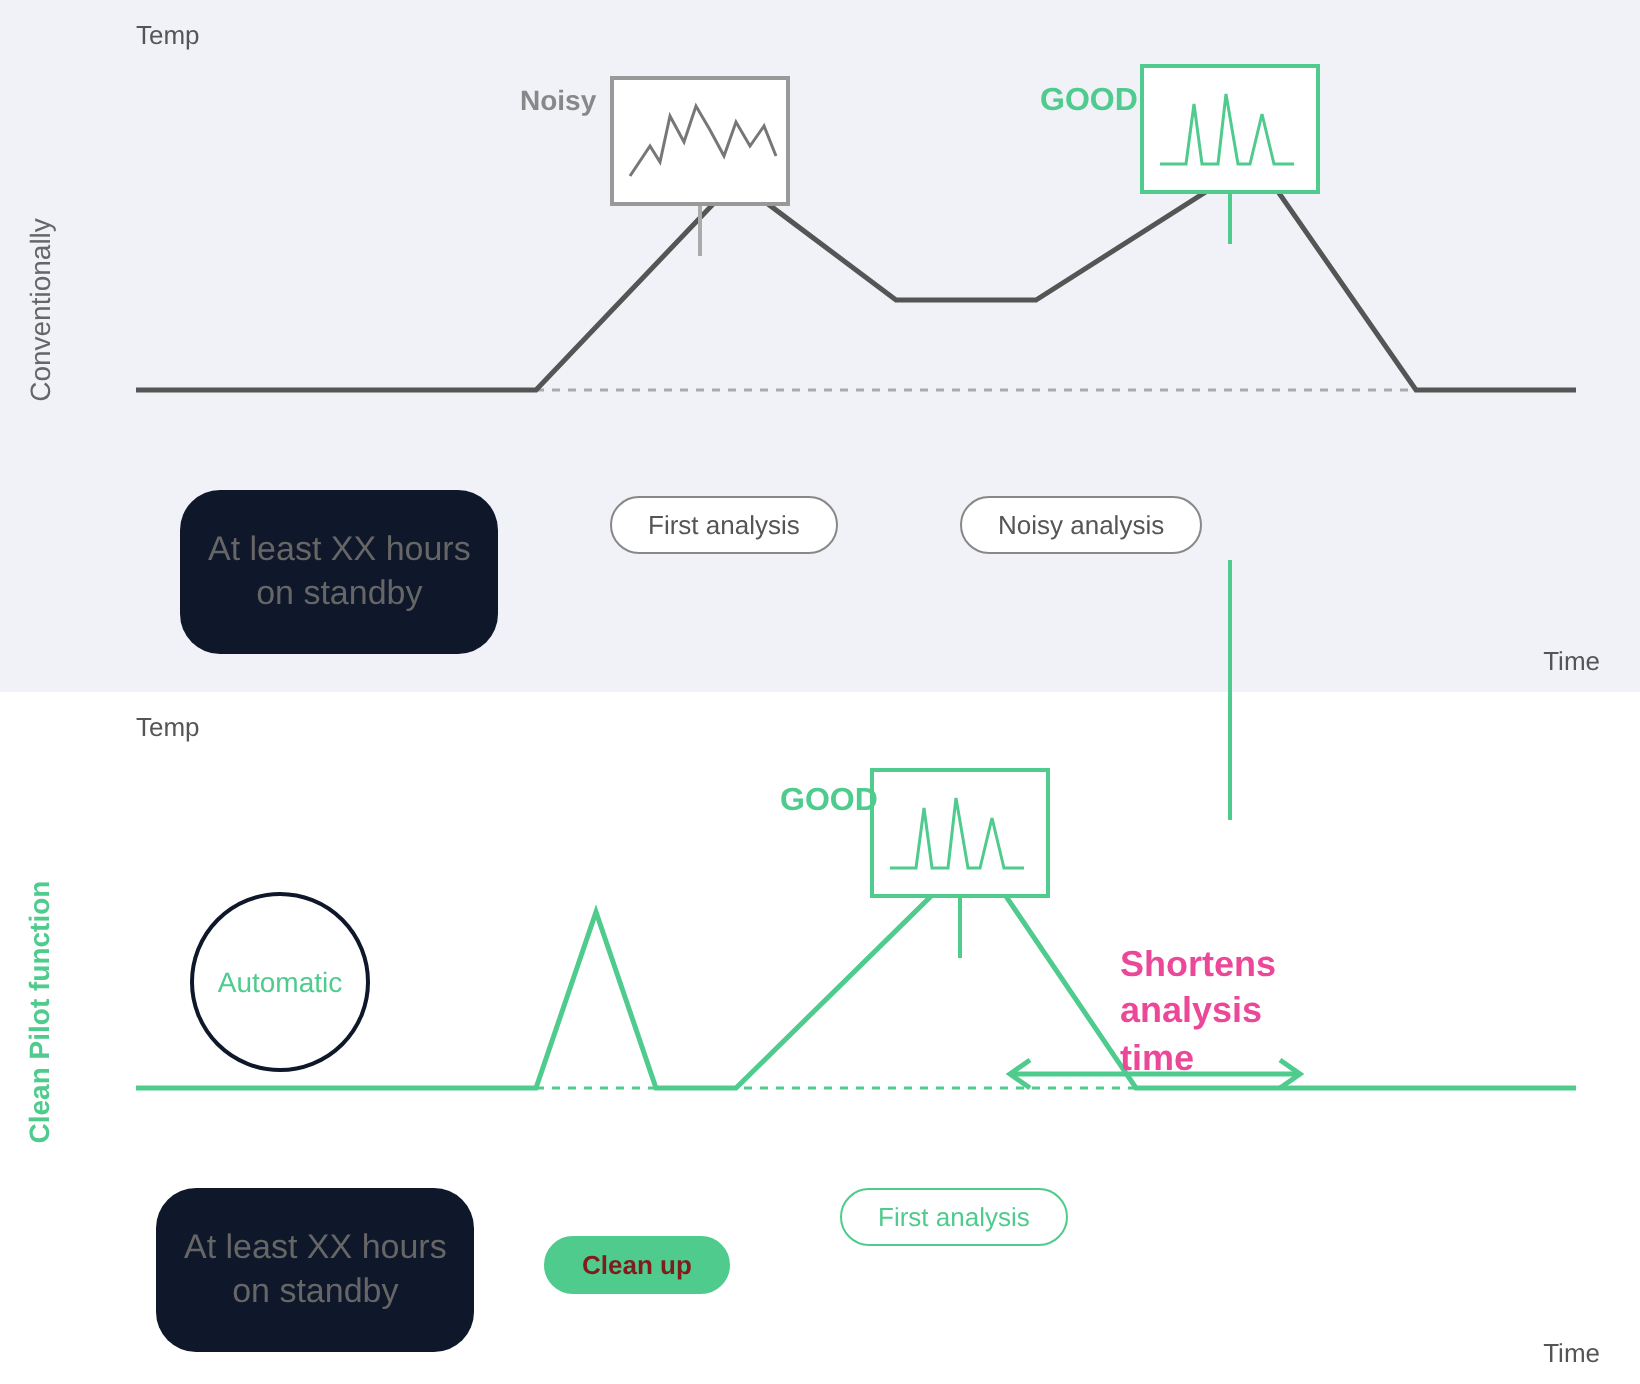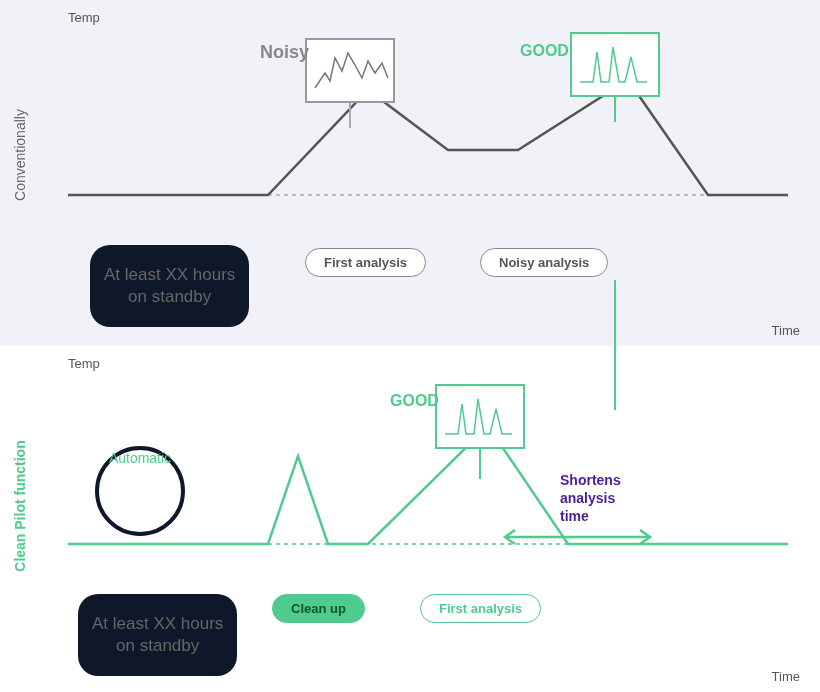--- a/index.html
+++ b/index.html
@@ -63,21 +63,21 @@
       align-items: center;
       justify-content: center;
     }
     .chart-box.green-border {
       border-color: #4ecb8d;
     }
 
     
     .label-noisy {
       position: absolute;
-      font-size: 18px;
+      font-size: 14px;
       font-weight: bold;
       color: #888;
     }
     .label-good-top {
       position: absolute;
       font-size: 16px;
       font-weight: bold;
       color: #4ecb8d;
     }
     .label-good-bottom {
@@ -89,28 +89,28 @@
 
     .pill-button {
       position: absolute;
       border: 1.5px solid #888;
       border-radius: 20px;
       background: #fff;
       padding: 6px 18px;
       font-size: 13px;
       color: #555;
       white-space: nowrap;
-      font-weight: bold;
     }
 
     .pill-button.green-fill {
       background: #4ecb8d;
       border-color: #4ecb8d;
-      color: #14532d;
-      font-weight: bold;
+      color: #7f1d1d;
+      font-weight: bold;
+      margin-top: 24px;
     }
 
     .pill-button.green-outline {
       border-color: #4ecb8d;
       color: #4ecb8d;
       background: #fff;
     }
 
     .standby-badge {
       position: absolute;
@@ -120,34 +120,35 @@
       font-size: 17px;
       color: #666;
       text-align: center;
       line-height: 1.3;
       white-space: nowrap;
     }
 
     
     .arrow-label {
       position: absolute;
-      font-size: 14px;
-      font-weight: bold;
-      color: #4c1d95;
+      font-size: 18px;
+      font-weight: bold;
+      color: #ec4899;
       line-height: 1.3;
     }
 
     
     .auto-circle {
       position: absolute;
-      border: 4px solid #0f172a;
+      border: 2px solid #0f172a;
       border-radius: 50%;
       width: 90px;
       height: 90px;
       display: flex;
+      align-items: center;
       justify-content: center;
     }
     .auto-circle span {
       font-size: 14px;
       color: #4ecb8d;
     }
 
     
     .connector-line {
       position: absolute;

